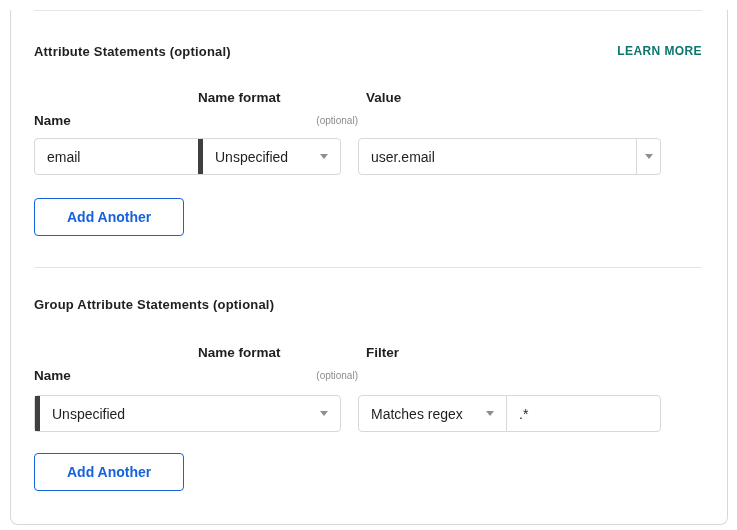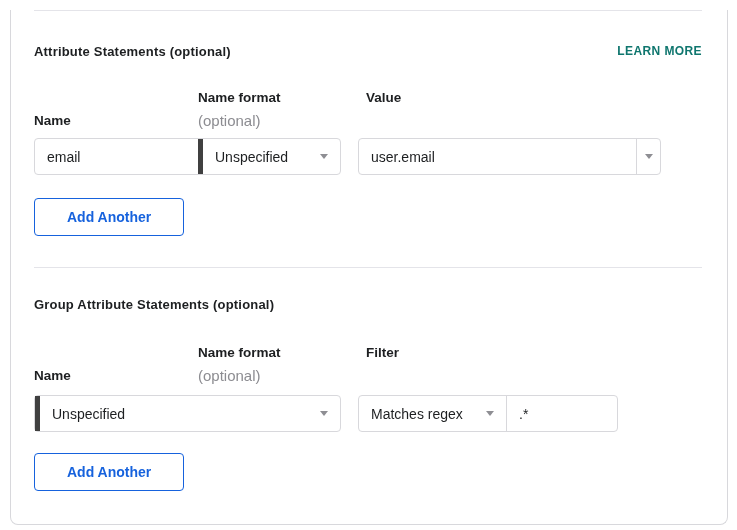--- a/index.html
+++ b/index.html
@@ -68,23 +68,24 @@
   .lcol.c2 { width: 160px; }
   .lcol.c3 { padding-left: 8px; }
   .lbl {
     font-size: 13.5px;
     font-weight: 700;
     line-height: 14px;
     color: #1d1f21;
   }
   .hint {
     margin-top: 9px;
-    font-size: 15px;
+    font-size: 10px;
     line-height: 14px;
     color: #8c8c91;
+    text-align: right;
   }
 
   .controls-row {
     display: flex;
     margin-top: 10px;
   }
   .controls-row.s2 { margin-top: 12px; }
   .input-group {
     display: flex;
     align-items: stretch;
@@ -132,21 +133,21 @@
   .value-combo .txt { flex: 1; }
   .caret-cell {
     width: 23px;
     border-left: 1px solid #d8d8dc;
     display: flex;
     align-items: center;
     justify-content: center;
     cursor: pointer;
   }
 
-  .filter-combo { width: 260px; }
+  .filter-combo { width: 303px; }
   .filter-combo .select-left {
     width: 148px;
     box-sizing: border-box;
     display: flex;
     align-items: center;
     justify-content: space-between;
     border-right: 1px solid #d8d8dc;
     padding: 0 12px;
     font-size: 14px;
     cursor: pointer;

